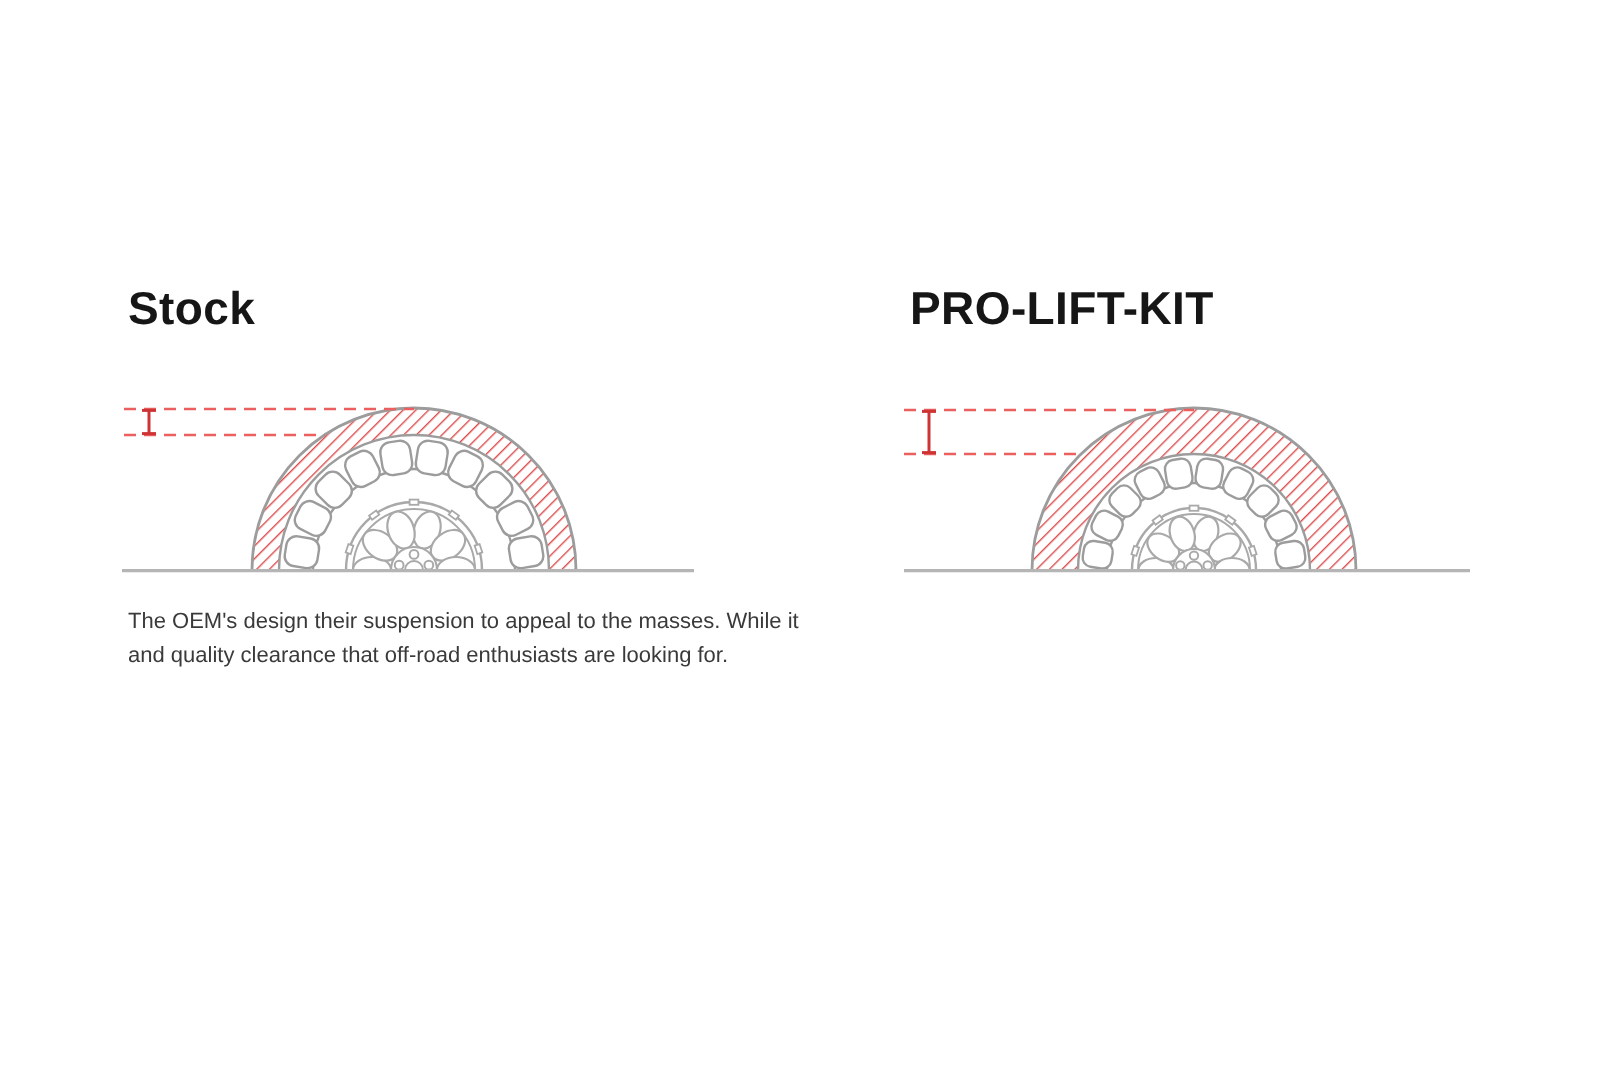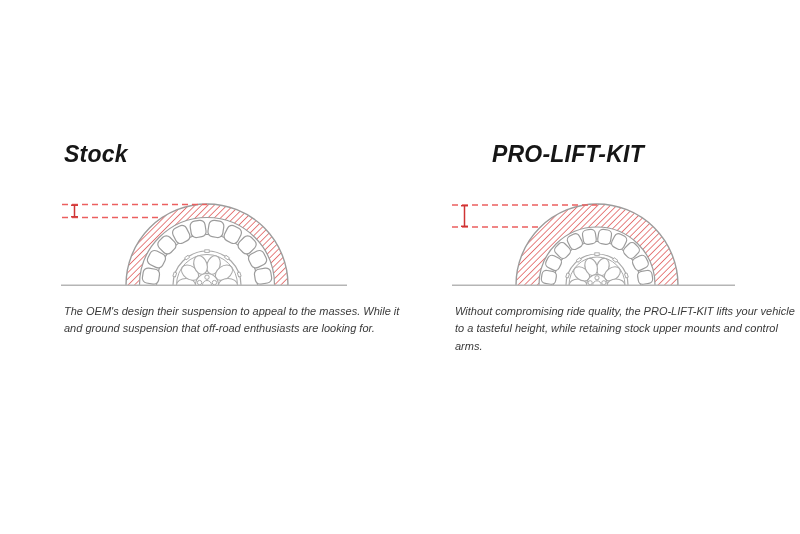--- a/index.html
+++ b/index.html
@@ -2,40 +2,40 @@
 <html><head>
 <meta charset="utf-8">
 <style>
   html,body{margin:0;padding:0;}
   body{
     width:800px;height:534px;background:#ffffff;overflow:hidden;
     font-family:"Liberation Sans", sans-serif;
     position:relative;
   }
   .page{position:absolute;left:0;top:0;width:800px;height:534px;background:#ffffff;}
-  .panel{position:absolute;top:0;width:400px;height:386px;font-style:italic;}
+  .panel{position:absolute;top:0;width:400px;height:386px;}
   .panel-title{
     position:absolute;top:141px;margin:0;
     font-size:23px;font-weight:bold;letter-spacing:0.2px;
     color:#161616;white-space:nowrap;
   }
   .diagram{position:absolute;top:190px;width:320px;height:100px;display:block;}
   .desc{
     position:absolute;top:303px;width:320px;
     font-size:11px;line-height:17.4px;color:#3a3a3a;
   }
   .desc .line{white-space:nowrap;}
   
   .panel-stock{left:0;}
   .panel-stock .panel-title{left:64px;}
   .panel-stock .diagram{left:57px;}
   .panel-stock .desc{left:64px;}
   
   .panel-kit{left:391px;}
-  .panel-kit .panel-title{left:64px;margin-left:37px;}
+  .panel-kit .panel-title{left:64px;}
   .panel-kit .diagram{left:56px;}
   .panel-kit .desc{left:64px;}
 </style>
 </head>
 <body>
 
 <div class="page">
 
   <section class="panel panel-stock">
     <h2 class="panel-title">Stock</h2>
@@ -112,21 +112,21 @@
         <line x1="5" y1="14.5" x2="150" y2="14.5" stroke="#ec5f5f" stroke-width="1.3" stroke-dasharray="6 4"></line>
         <line x1="5" y1="27.5" x2="105.2255653302021" y2="27.5" stroke="#ec5f5f" stroke-width="1.3" stroke-dasharray="6 4"></line>
         <g stroke="#cf3434" stroke-width="1.5">
           <line x1="17.5" y1="15.2" x2="17.5" y2="26.8"></line>
           <line x1="14" y1="15.2" x2="21" y2="15.2"></line>
           <line x1="14" y1="26.8" x2="21" y2="26.8"></line>
         </g>
       </svg>
     <div class="desc" id="desc-0">
         <div class="line">The OEM's design their suspension to appeal to the masses. While it</div>
-        <div class="line">and ground suspension that off-road enthusiasts are looking for.</div>
+        <div class="line">and quality clearance that off-road enthusiasts are looking for.</div>
       </div>
   </section>
 
   <section class="panel panel-kit">
     <h2 class="panel-title">PRO-LIFT-KIT</h2>
     <svg class="diagram" id="diagram-1" viewBox="0 0 320 100" xmlns="http://www.w3.org/2000/svg">
         <defs>
           <pattern id="hatch-1" width="4.5" height="4.5" patternUnits="userSpaceOnUse" patternTransform="rotate(45)">
             <rect width="4.5" height="4.5" fill="#ffffff"></rect>
             <line x1="0" y1="0" x2="0" y2="4.5" stroke="#dd4b4b" stroke-width="1.4"></line>
@@ -196,20 +196,15 @@
         </g>
         <line x1="5" y1="95.3" x2="288" y2="95.3" stroke="#b5b5b5" stroke-width="1.6"></line>
         <line x1="5" y1="15" x2="150" y2="15" stroke="#ec5f5f" stroke-width="1.3" stroke-dasharray="6 4"></line>
         <line x1="5" y1="37" x2="93.45798022709128" y2="37" stroke="#ec5f5f" stroke-width="1.3" stroke-dasharray="6 4"></line>
         <g stroke="#cf3434" stroke-width="1.5">
           <line x1="17.5" y1="15.7" x2="17.5" y2="36.3"></line>
           <line x1="14" y1="15.7" x2="21" y2="15.7"></line>
           <line x1="14" y1="36.3" x2="21" y2="36.3"></line>
         </g>
       </svg>
-    <div class="desc" id="desc-1">
-        <div class="line">Without compromising ride quality, the PRO-LIFT-KIT lifts your vehicle</div>
-        <div class="line">to a tasteful height, while retaining stock upper mounts and control</div>
-        <div class="line">arms.</div>
-      </div>
   </section>
 
 </div>
 
 </body></html>

